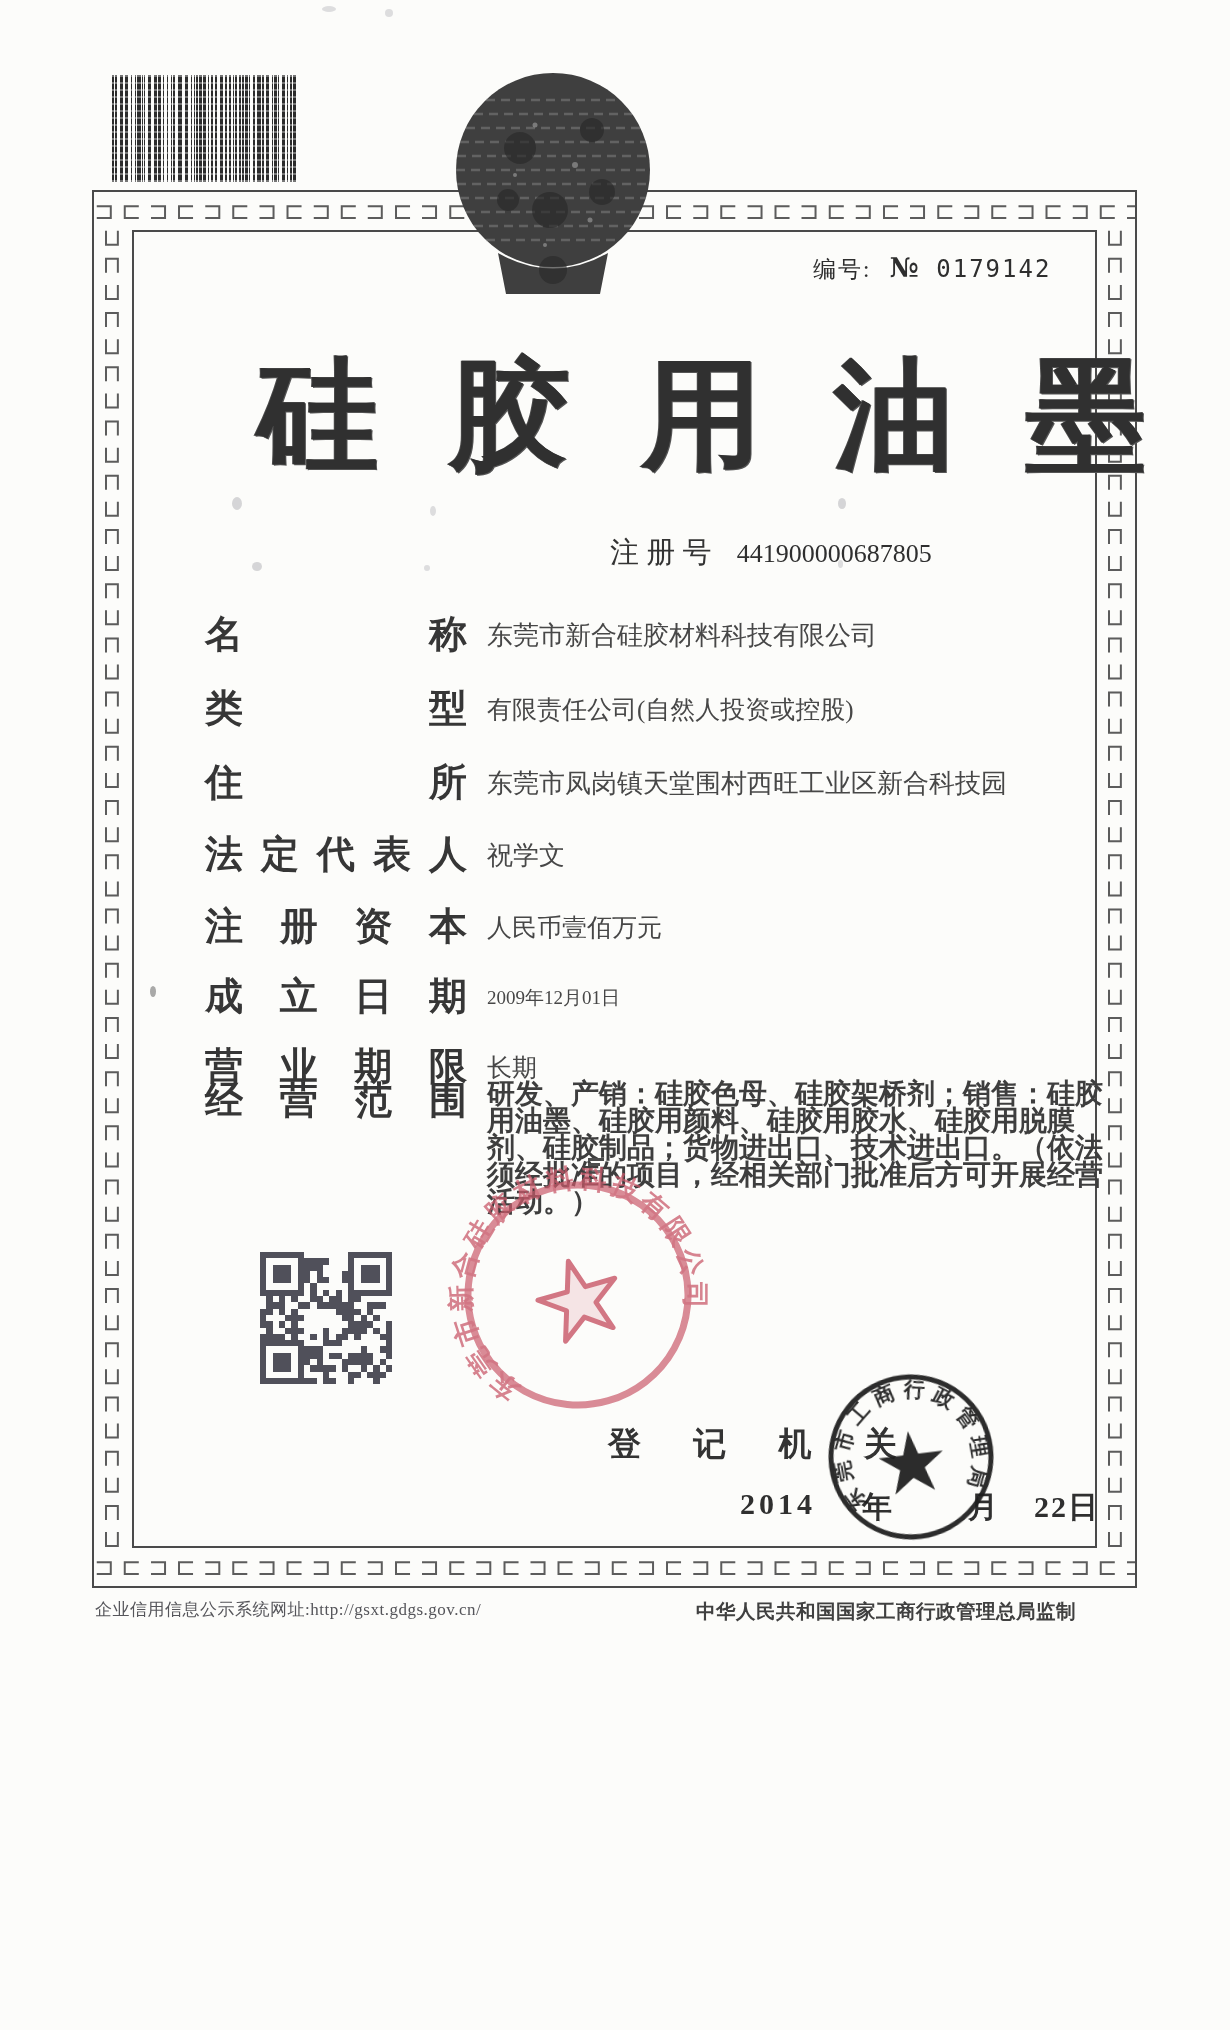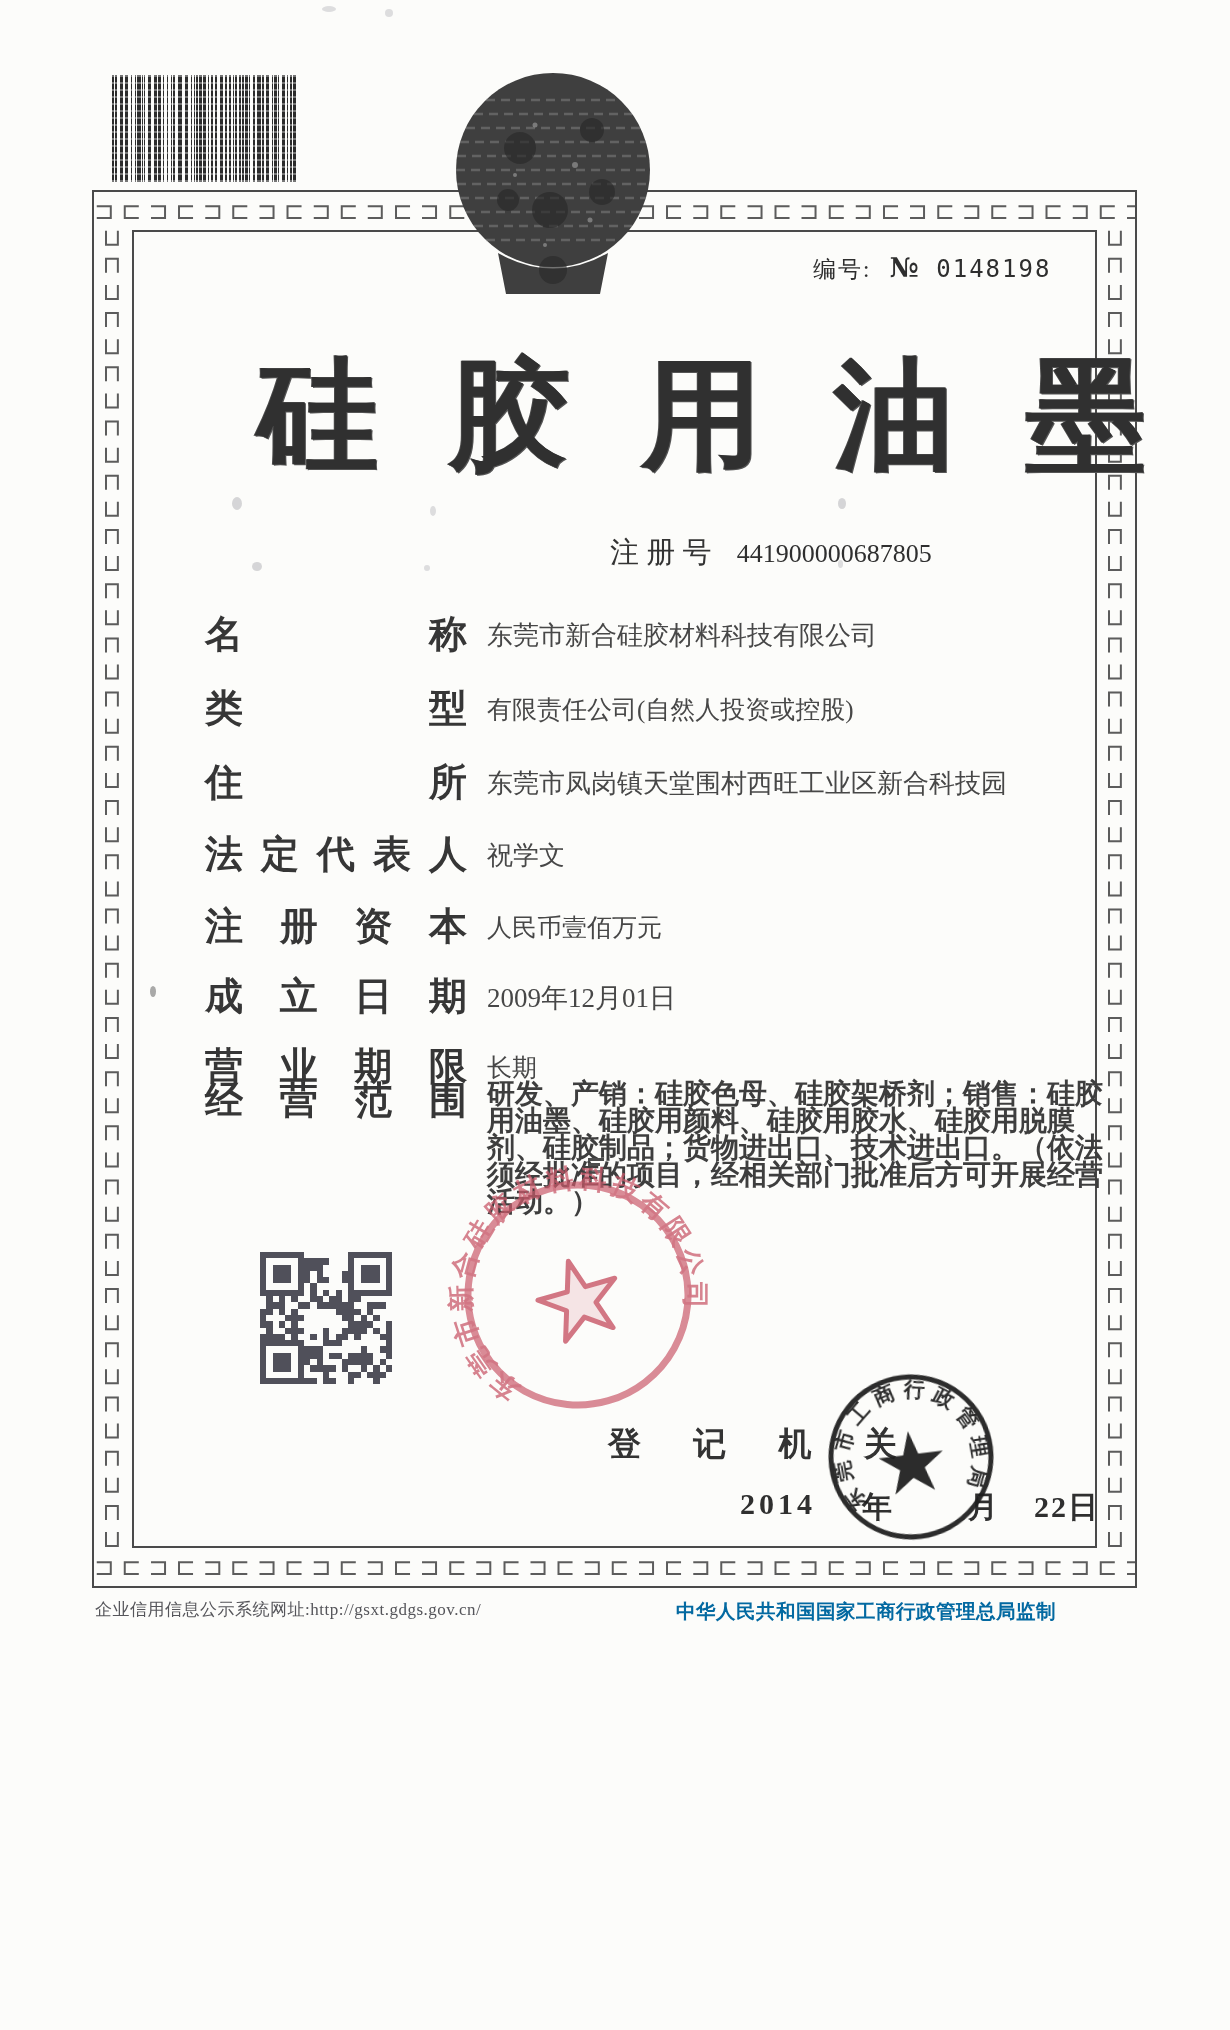--- a/index.html
+++ b/index.html
@@ -71,21 +71,21 @@
   .field-row{position:absolute;left:205px;display:flex;align-items:flex-start;gap:20px;}
   .field-label{
     width:262px;min-width:262px;display:flex;justify-content:space-between;
     font-size:38px;line-height:44px;font-weight:600;color:#363636;
   }
   .field-value{
     padding-top:9px;font-size:26px;line-height:30px;color:#474747;white-space:nowrap;
   }
   .row-type .field-value{font-size:25px;}
   .row-reg_capital .field-value,.row-term .field-value{font-size:25px;}
-  .row-est_date .field-value{font-size:27px;}
+  .row-est_date .field-value{font-size:19px;}
   .row-scope .field-value{
     padding-top:2px;width:624px;white-space:normal;
     font-size:28px;line-height:27px;color:#3e3e3e;font-weight:600;
   }
 
   
   .smudge{position:absolute;left:588px;top:1158px;width:16px;height:16px;z-index:2;}
   .smudge i{display:block;height:3px;background:#4d4d4d;margin-bottom:2px;}
   .smudge i:nth-child(2){width:12px;}
   .smudge i:nth-child(3){margin-top:4px;opacity:.7;}
@@ -112,21 +112,21 @@
   .d-yearchar{left:862px;top:1487px;font-weight:600;}
   .d-monthchar{left:968px;top:1487px;font-weight:600;}
   .d-day{left:1034px;top:1487px;font-weight:600;letter-spacing:2px;}
 
   
   .footer-left{
     position:absolute;left:95px;top:1598px;font-size:17px;color:#55555a;letter-spacing:.5px;
     font-family:"Liberation Serif", serif;
   }
   .footer-right{
-    position:absolute;left:676px;top:1598px;font-size:19.5px;color:#0369a1;letter-spacing:.5px;font-weight:600;
+    position:absolute;left:696px;top:1598px;font-size:19.5px;color:#404040;letter-spacing:.5px;font-weight:600;
   }
 
   
   .speck{position:absolute;background:#8d8d96;border-radius:50%;opacity:.28;}
 </style>
 </head>
 <body style="--seal-red: #c9596a; --stamp-black: #1d1d1d;">
 
 <div class="scan">
 
@@ -226,21 +226,21 @@
     <div class="strip strip-top" id="bs-top">⊐⊏⊐⊏⊐⊏⊐⊏⊐⊏⊐⊏⊐⊏⊐⊏⊐⊏⊐⊏⊐⊏⊐⊏⊐⊏⊐⊏⊐⊏⊐⊏⊐⊏⊐⊏⊐⊏⊐⊏⊐⊏⊐⊏⊐⊏⊐⊏⊐⊏⊐⊏⊐⊏⊐⊏⊐⊏⊐⊏⊐⊏⊐⊏⊐⊏⊐⊏⊐⊏⊐⊏⊐⊏⊐⊏⊐⊏⊐⊏</div>
     <div class="strip strip-bottom" id="bs-bottom">⊐⊏⊐⊏⊐⊏⊐⊏⊐⊏⊐⊏⊐⊏⊐⊏⊐⊏⊐⊏⊐⊏⊐⊏⊐⊏⊐⊏⊐⊏⊐⊏⊐⊏⊐⊏⊐⊏⊐⊏⊐⊏⊐⊏⊐⊏⊐⊏⊐⊏⊐⊏⊐⊏⊐⊏⊐⊏⊐⊏⊐⊏⊐⊏⊐⊏⊐⊏⊐⊏⊐⊏⊐⊏⊐⊏⊐⊏⊐⊏</div>
     <div class="strip strip-left" id="bs-left">⊐⊏⊐⊏⊐⊏⊐⊏⊐⊏⊐⊏⊐⊏⊐⊏⊐⊏⊐⊏⊐⊏⊐⊏⊐⊏⊐⊏⊐⊏⊐⊏⊐⊏⊐⊏⊐⊏⊐⊏⊐⊏⊐⊏⊐⊏⊐⊏⊐⊏⊐⊏⊐⊏⊐⊏⊐⊏⊐⊏⊐⊏⊐⊏⊐⊏⊐⊏⊐⊏⊐⊏⊐⊏⊐⊏⊐⊏⊐⊏⊐⊏⊐⊏⊐⊏⊐⊏⊐⊏</div>
     <div class="strip strip-right" id="bs-right">⊐⊏⊐⊏⊐⊏⊐⊏⊐⊏⊐⊏⊐⊏⊐⊏⊐⊏⊐⊏⊐⊏⊐⊏⊐⊏⊐⊏⊐⊏⊐⊏⊐⊏⊐⊏⊐⊏⊐⊏⊐⊏⊐⊏⊐⊏⊐⊏⊐⊏⊐⊏⊐⊏⊐⊏⊐⊏⊐⊏⊐⊏⊐⊏⊐⊏⊐⊏⊐⊏⊐⊏⊐⊏⊐⊏⊐⊏⊐⊏⊐⊏⊐⊏⊐⊏⊐⊏⊐⊏</div>
     <div class="inner-line"></div>
   </div>
 
   <div class="serial">
     <span>编号:</span>
     <span class="no-sym">№</span>
-    <span class="digits">0148198</span>
+    <span class="digits">0179142</span>
   </div>
 
   <h1 class="title">硅胶用油墨</h1>
 
   <div class="regline">
     <span>注 册 号</span>
     <span class="reg-digits">441900000687805</span>
   </div>
 
   <div id="fields">

